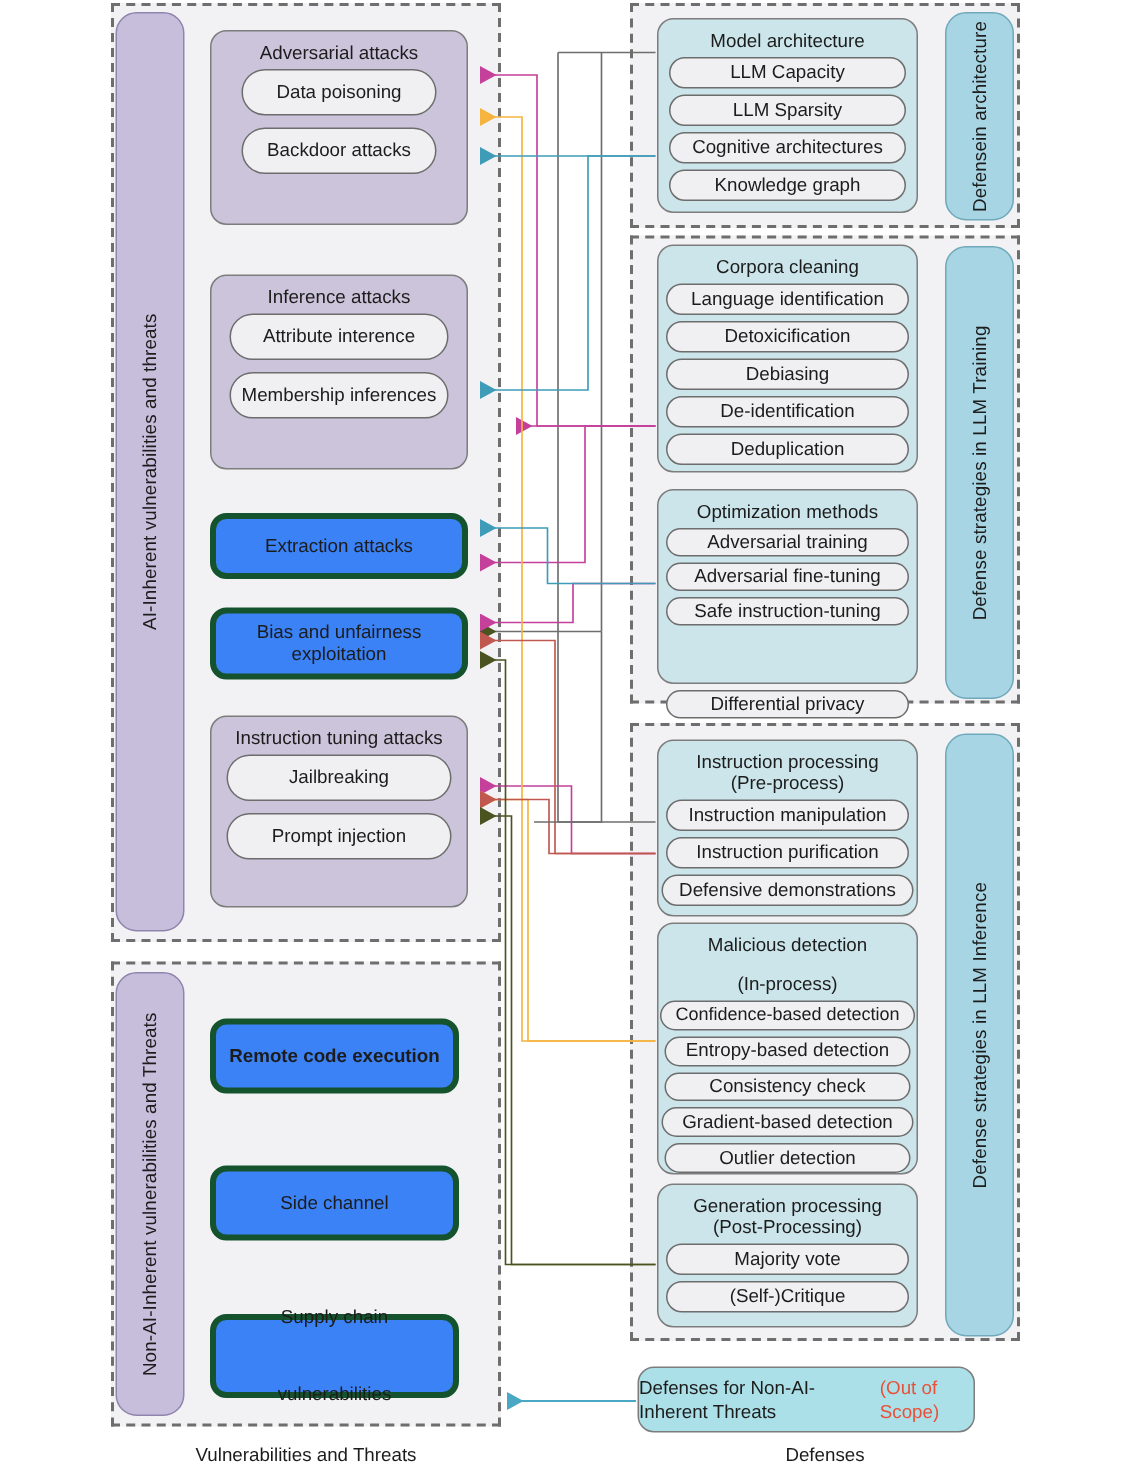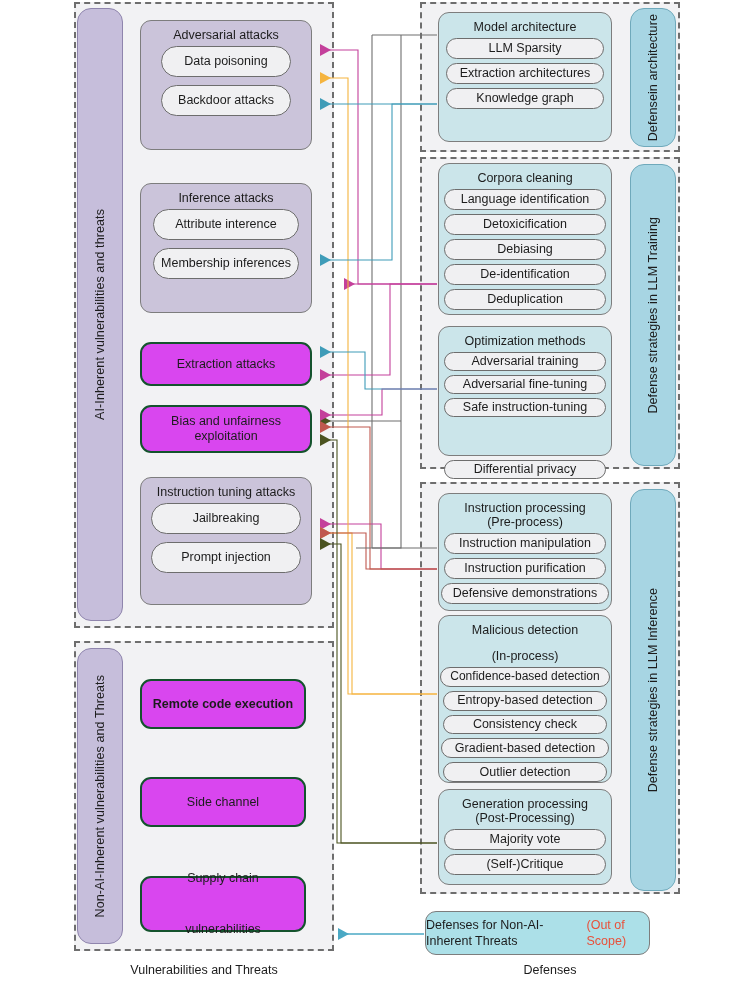--- a/index.html
+++ b/index.html
@@ -30,21 +30,21 @@
   .grp .gtitle{font-size:12.5px;text-align:center;line-height:14px;
        margin-top:7px;margin-bottom:4px;color:#1c1c1c;}
 
   
   .pill{background:#f0f0f2;border:1.4px solid #6d6d6d;border-radius:999px;
         font-size:12.5px;line-height:17px;text-align:center;color:#1c1c1c;
         display:flex;align-items:center;justify-content:center;
         white-space:nowrap;}
 
   
-  .node{border-radius:11px;border:2px solid #14532d;background:#d946ef;
+  .node{border-radius:11px;border:4px solid #14532d;background:#3b82f6;
         display:flex;align-items:center;justify-content:center;
         text-align:center;font-size:12.5px;line-height:15px;color:#1c1c1c;}
 
   
   .banner{background:#ace0e8;border:1px solid #7d7d7d;border-radius:11px;
         display:flex;flex-direction:row;align-items:center;
         justify-content:center;font-size:12.5px;line-height:16px;}
   .oos{color:#e8503a;}
 
   
@@ -178,22 +178,23 @@
   </div>
   <div class="abs vbar teal" style="left:630px;top:164px;width:46px;height:302px;">
     <span class="vtxt">Defense strategies in LLM Training</span>
   </div>
   <div class="abs vbar teal" style="left:630px;top:489px;width:46px;height:402px;">
     <span class="vtxt">Defense strategies in LLM Inference</span>
   </div>
 
   <div class="abs grp teal" style="left:438px;top:12px;width:174px;height:130px;">
     <div class="gtitle">Model architecture</div>
+    <div class="pill" style="width:156px;height:19px;margin-bottom:4px;">LLM Capacity</div>
     <div class="pill" style="width:156px;height:19px;margin-bottom:4px;">LLM Sparsity</div>
-    <div class="pill" style="width:156px;height:19px;margin-bottom:4px;">Extraction architectures</div>
+    <div class="pill" style="width:156px;height:19px;margin-bottom:4px;">Cognitive architectures</div>
     <div class="pill" style="width:156px;height:19px;">Knowledge graph</div>
   </div>
 
   <div class="abs grp teal" style="left:438px;top:163px;width:174px;height:152px;">
     <div class="gtitle">Corpora cleaning</div>
     <div class="pill" style="width:160px;height:19px;margin-bottom:4px;">Language identification</div>
     <div class="pill" style="width:160px;height:19px;margin-bottom:4px;">Detoxicification</div>
     <div class="pill" style="width:160px;height:19px;margin-bottom:4px;">Debiasing</div>
     <div class="pill" style="width:160px;height:19px;margin-bottom:4px;">De-identification</div>
     <div class="pill" style="width:160px;height:19px;">Deduplication</div>

